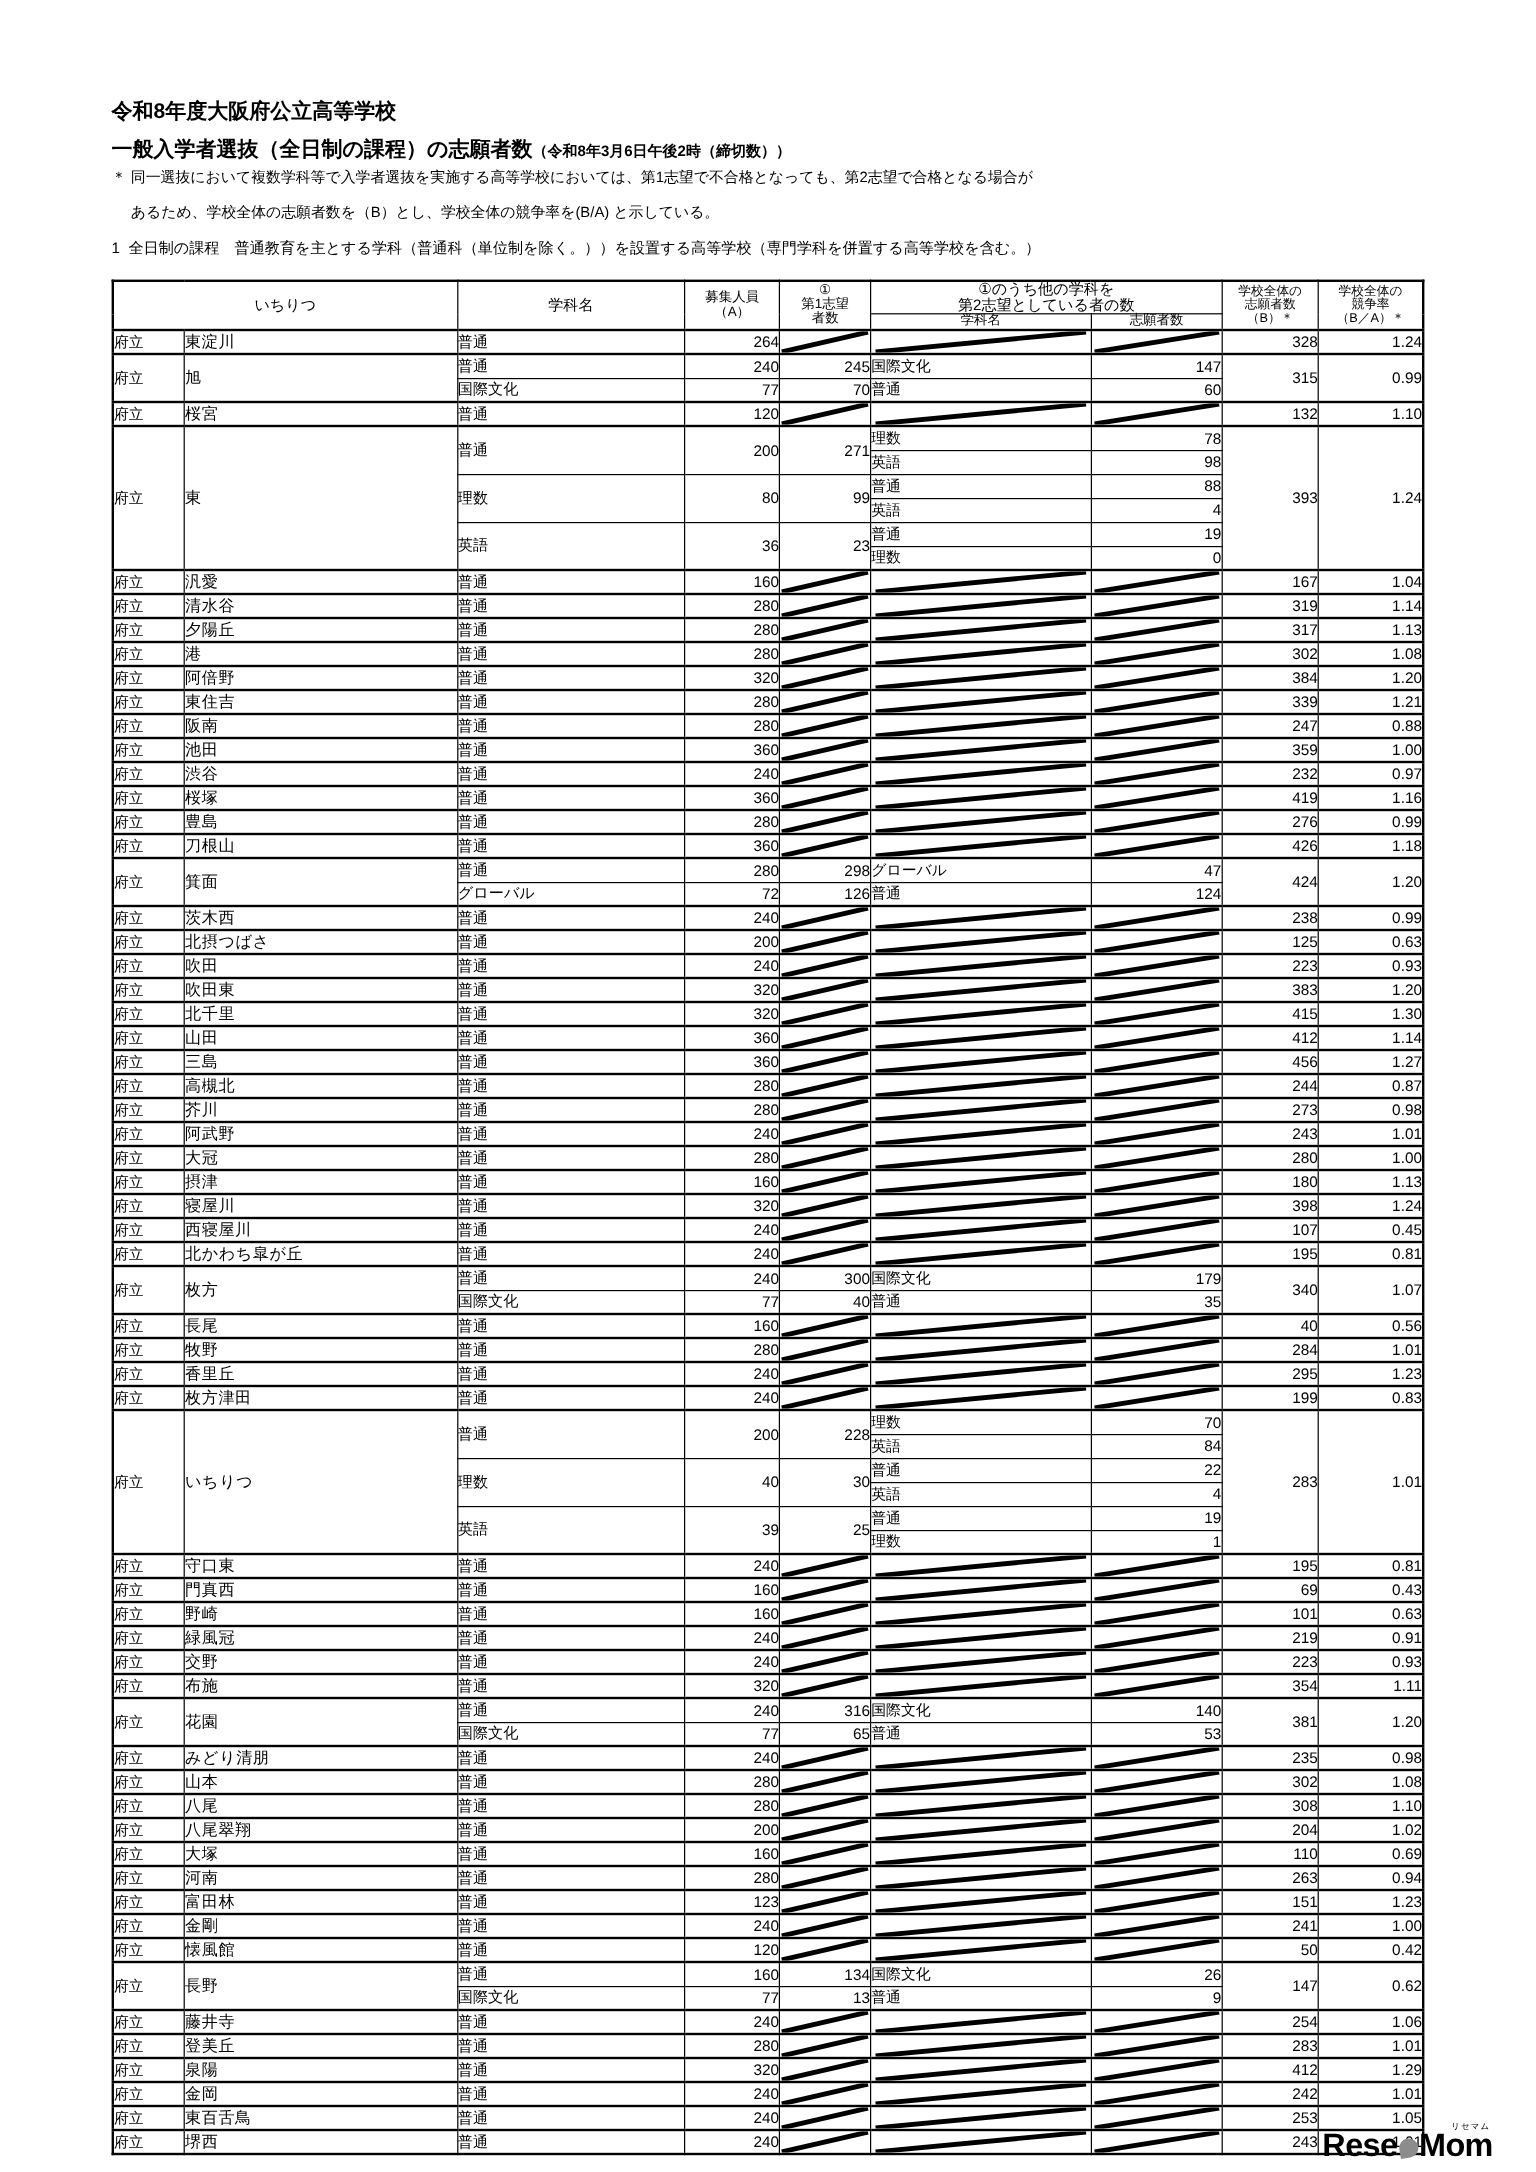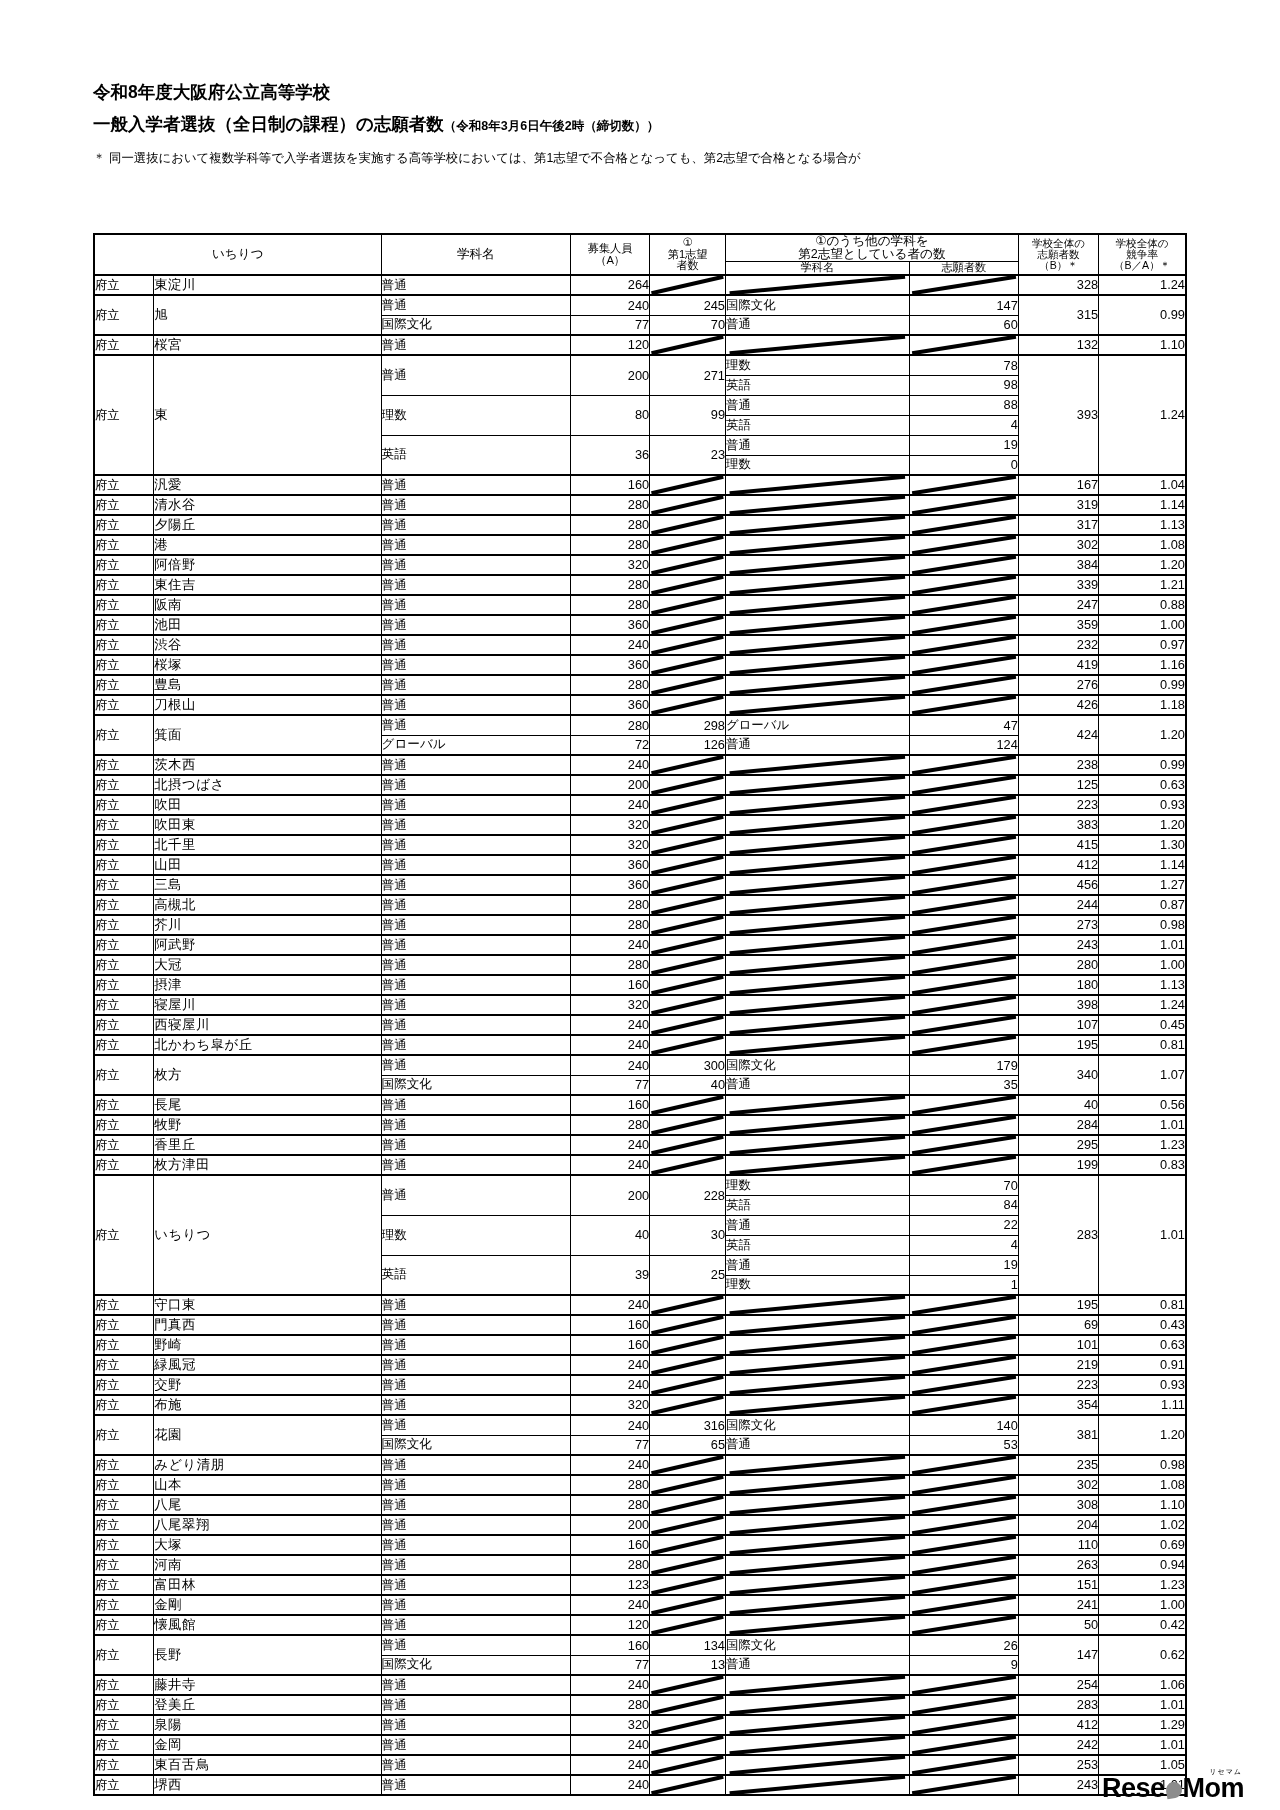--- a/index.html
+++ b/index.html
@@ -31,21 +31,21 @@
     font-size: 17.5px;
     font-weight: bold;
     letter-spacing: 0px;
     line-height: 1.2;
     margin-bottom: 11px;
   }
   .title2 {
     font-size: 17.5px;
     font-weight: bold;
     line-height: 1.2;
-    margin-bottom: 14px;
+    margin-bottom: 4px;
     white-space: nowrap;
   }
   .title2 .sub {
     font-size: 12.5px;
     font-weight: bold;
   }
   .note {
     font-size: 12.4px;
     line-height: 1.55;
     margin-bottom: 10px;
@@ -188,20 +188,22 @@
 </style>
 </head>
 <body>
 
 <div class="page">
 
   <div class="doc-head">
     <div class="title1">令和8年度大阪府公立高等学校</div>
     <div class="title2"><span>一般入学者選抜（全日制の課程）の志願者数</span><span class="sub">（令和8年3月6日午後2時（締切数））</span></div>
     <div class="note"><span class="star">＊</span><span>同一選抜において複数学科等で入学者選抜を実施する高等学校においては、第1志望で不合格となっても、第2志望で合格となる場合が</span></div>
+    <div class="note"><span class="ind"></span><span>あるため、学校全体の志願者数を（B）とし、学校全体の競争率を(B/A) と示している。</span></div>
+    <div class="section-line"><span>1</span>&nbsp;&nbsp;<span>全日制の課程　普通教育を主とする学科（普通科（単位制を除く。））を設置する高等学校（専門学科を併置する高等学校を含む。）</span></div>
   </div>
 
   <table class="main">
     <colgroup>
       <col class="c-pref">
         <col class="c-schl">
         <col class="c-dept">
         <col class="c-cap">
         <col class="c-first">
         <col class="c-2dept">

